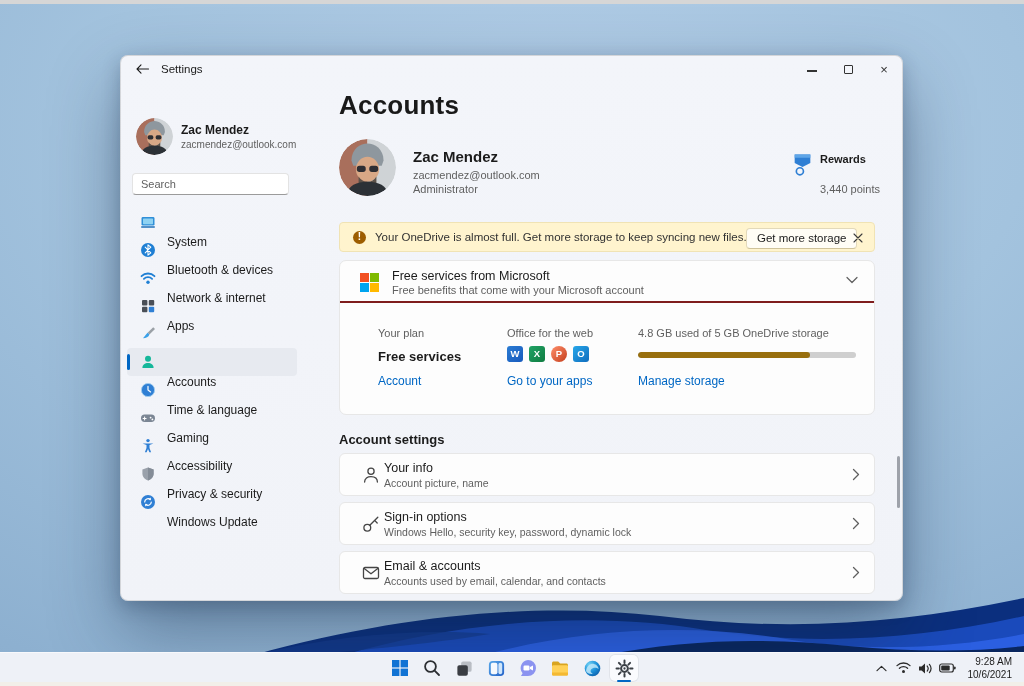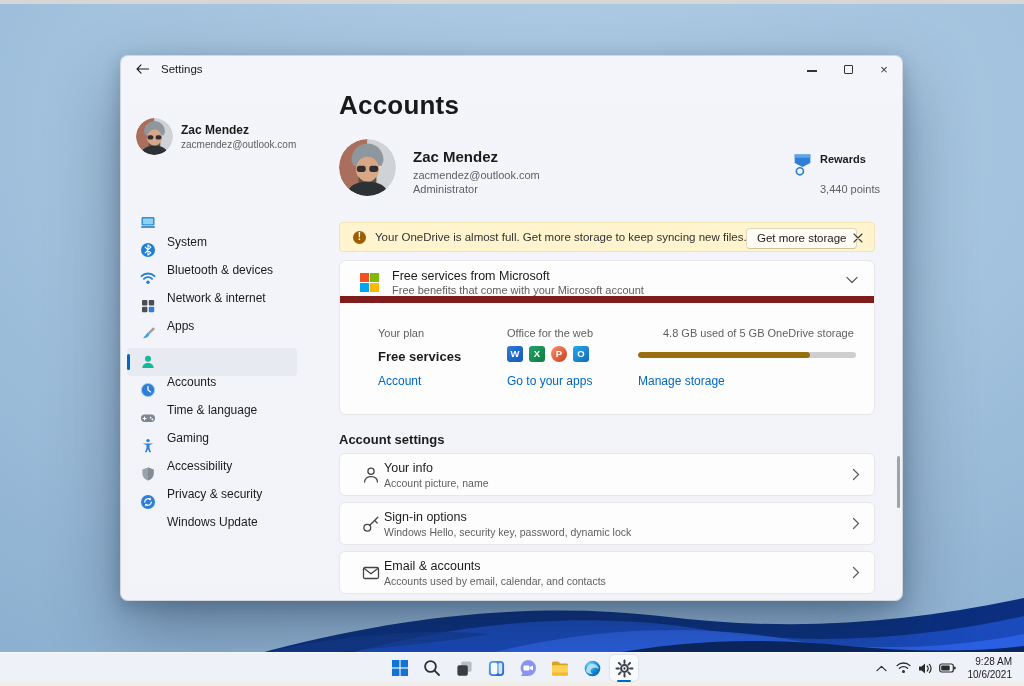--- a/index.html
+++ b/index.html
@@ -67,21 +67,21 @@
   .warn-icon { width:13px; height:13px; border-radius:50%; background:#9d5d00; color:#fff; font-size:10px; font-weight:bold;
     display:flex; align-items:center; justify-content:center; margin-left:13px; flex:0 0 auto; line-height:1; }
   .banner-text { font-size:11.5px; margin-left:9px; color:#323232; }
   .banner-btn { position:absolute; left:406px; top:4.5px; height:21px; padding:0 10px; background:#fffdf5;
     border:1px solid #e3d9ba; border-bottom-color:#cfc39b; border-radius:4px; font-size:11.5px; font-family:inherit;
     color:#1b1b1b; cursor:pointer; }
   .banner-close { position:absolute; left:510px; top:7px; width:16px; height:16px; display:flex; align-items:center; justify-content:center; cursor:pointer; }
 
   .card { position:absolute; left:18px; top:178px; width:536px; height:155px; background:#fdfdfd;
     border:1px solid #e7e7e7; border-radius:7px; }
-  .card-header { position:relative; height:42px; border-bottom:7px solid #7f1d1d; cursor:pointer; }
+  .card-header { position:relative; height:42px; border-bottom:2px solid #7f1d1d; cursor:pointer; }
   .ms-logo { position:absolute; left:20px; top:12px; width:19px; height:19px; display:grid; grid-template-columns:9px 9px; grid-gap:1px; }
   .ms-logo span { width:9px; height:9px; display:block; }
   .card-title { position:absolute; left:52px; top:8px; font-size:12.5px; color:#1b1b1b; }
   .card-sub { position:absolute; left:52px; top:23px; font-size:11px; color:#5f5f5f; }
   .chev-down { position:absolute; right:16px; top:15px; }
 
   .col-label { position:absolute; font-size:11px; color:#5f5f5f; }
   .plan-value { position:absolute; left:38px; top:88px; font-size:13px; font-weight:600; }
   .link { position:absolute; font-size:12px; color:#0067c4; cursor:pointer; }
   .office-apps { position:absolute; left:167px; top:85px; display:flex; gap:6px; }
@@ -168,20 +168,27 @@
               <path d="M8 64 C10 52 20 48 32 48 C44 48 54 52 56 64 Z" fill="#2c3136"></path>
             </g>
           </svg>
         </div>
         <div class="user-meta">
           <div class="user-name">Zac Mendez</div>
           <div class="user-email">zacmendez@outlook.com</div>
         </div>
       </div>
 
+      <div class="search-box">
+        <input type="text" placeholder="Search" style="">
+        <svg width="11" height="11" viewBox="0 0 12 12">
+          <circle cx="5" cy="5" r="3.6" stroke="#5f5f5f" stroke-width="1.1" fill="none"></circle>
+          <path d="M7.8 7.8 L11 11" stroke="#5f5f5f" stroke-width="1.1" stroke-linecap="round"></path>
+        </svg>
+      </div>
 
       <div class="nav">
         <div class="nav-item">
           <span class="nico">
               <svg width="16" height="16" viewBox="0 0 16 16">
                 <rect x="1.5" y="3" width="13" height="8.6" rx="1.4" fill="#2f8fd8"></rect>
                 <rect x="3" y="4.4" width="10" height="5.8" rx=".7" fill="#8fd2f2"></rect>
                 <rect x="1" y="12.2" width="14" height="1.6" rx=".8" fill="#1f6fb8"></rect>
               </svg>
             </span>
@@ -350,21 +357,21 @@
           </div>
           <div class="card-title">Free services from Microsoft</div>
           <div class="card-sub">Free benefits that come with your Microsoft account</div>
           <svg class="chev-down" width="12" height="8" viewBox="0 0 12 8">
             <path d="M1 1.5 L6 6.5 L11 1.5" stroke="#5f5f5f" stroke-width="1.2" fill="none" stroke-linecap="round" stroke-linejoin="round"></path>
           </svg>
         </div>
 
         <div class="col-label" style="left:38px; top:66px;">Your plan</div>
         <div class="col-label" style="left:167px; top:66px;">Office for the web</div>
-        <div class="col-label" style="left:298px; top:66px;margin-left:25px;">4.8 GB used of 5 GB OneDrive storage</div>
+        <div class="col-label" style="left:298px; top:66px;">4.8 GB used of 5 GB OneDrive storage</div>
 
         <div class="plan-value">Free services</div>
 
         <div class="office-apps">
           <span class="office-ic" style="background:linear-gradient(135deg,#2b7cd3,#185abd)">W</span>
           <span class="office-ic" style="background:linear-gradient(135deg,#21a366,#107c41)">X</span>
           <span class="office-ic" style="background:linear-gradient(135deg,#ff8f6b,#c43e1c); border-radius:8px">P</span>
           <span class="office-ic" style="background:linear-gradient(135deg,#28a8ea,#0f6cbd)">O</span>
         </div>
 

